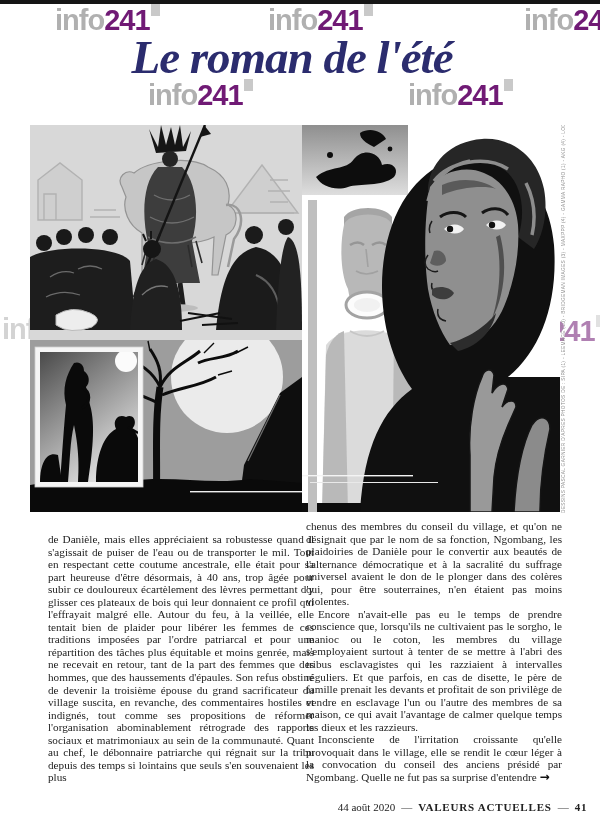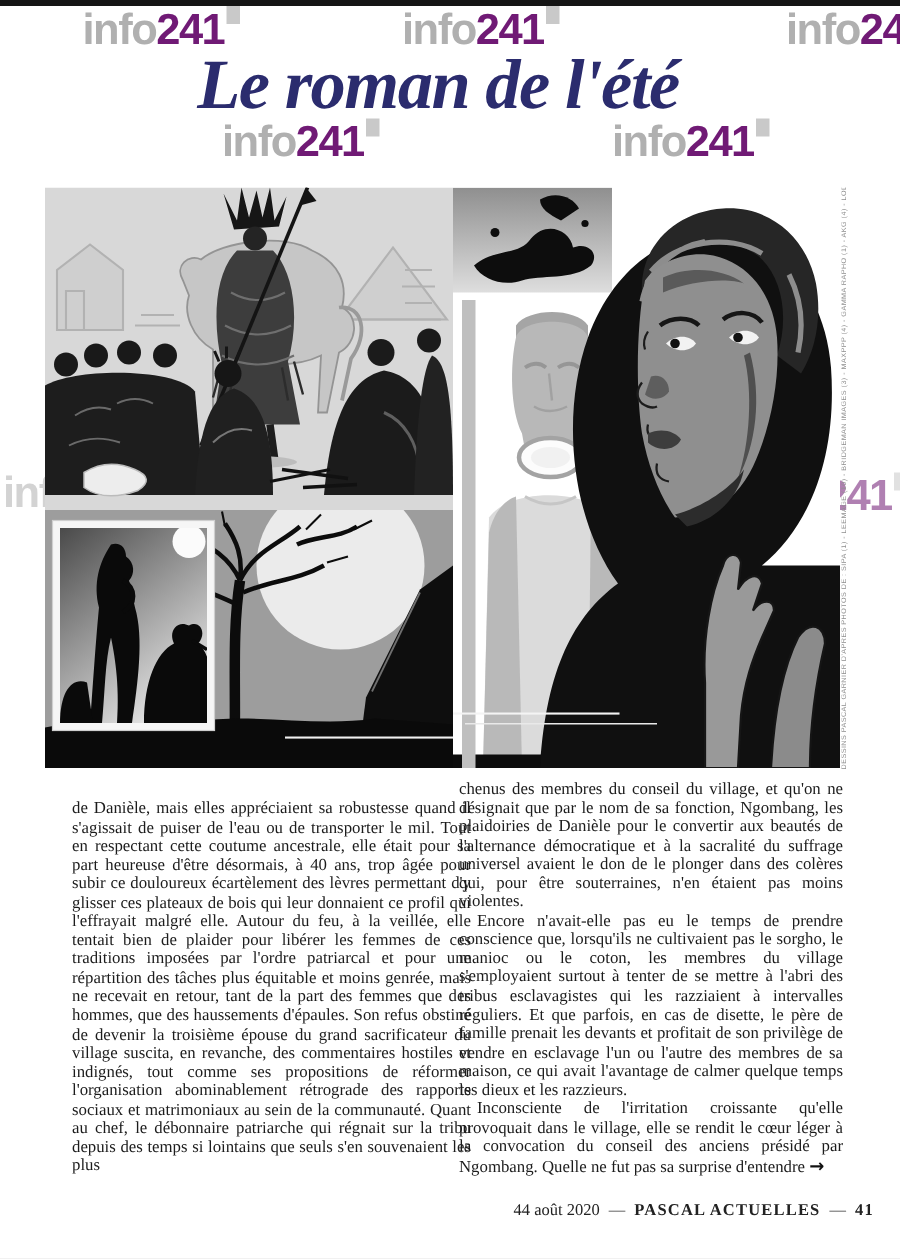--- a/index.html
+++ b/index.html
@@ -218,15 +218,15 @@
   <div class="col" id="col-left">
     <p>de Danièle, mais elles appréciaient sa robustesse quand il s'agissait de puiser de l'eau ou de transporter le mil. Tout en respectant cette coutume ancestrale, elle était pour sa part heureuse d'être désormais, à 40 ans, trop âgée pour subir ce douloureux écartèlement des lèvres permettant d'y glisser ces plateaux de bois qui leur donnaient ce profil qui l'effrayait malgré elle. Autour du feu, à la veillée, elle tentait bien de plaider pour libérer les femmes de ces traditions imposées par l'ordre patriarcal et pour une répartition des tâches plus équitable et moins genrée, mais ne recevait en retour, tant de la part des femmes que des hommes, que des haussements d'épaules. Son refus obstiné de devenir la troisième épouse du grand sacrificateur du village suscita, en revanche, des commentaires hostiles et indignés, tout comme ses propositions de réformer l'organisation abominablement rétrograde des rapports sociaux et matrimoniaux au sein de la communauté. Quant au chef, le débonnaire patriarche qui régnait sur la tribu depuis des temps si lointains que seuls s'en souvenaient les plus</p>
   </div>
   <div class="col" id="col-right">
     <p>chenus des membres du conseil du village, et qu'on ne désignait que par le nom de sa fonction, Ngombang, les plaidoiries de Danièle pour le convertir aux beautés de l'alternance démocratique et à la sacralité du suffrage universel avaient le don de le plonger dans des colères qui, pour être souterraines, n'en étaient pas moins violentes.</p>
     <p class="indent">Encore n'avait-elle pas eu le temps de prendre conscience que, lorsqu'ils ne cultivaient pas le sorgho, le manioc ou le coton, les membres du village s'employaient surtout à tenter de se mettre à l'abri des tribus esclavagistes qui les razziaient à intervalles réguliers. Et que parfois, en cas de disette, le père de famille prenait les devants et profitait de son privilège de vendre en esclavage l'un ou l'autre des membres de sa maison, ce qui avait l'avantage de calmer quelque temps les dieux et les razzieurs.</p>
     <p class="indent"><span>Inconsciente de l'irritation croissante qu'elle provoquait dans le village, elle se rendit le cœur léger à la convocation du conseil des anciens présidé par Ngombang. Quelle ne fut pas sa surprise d'entendre</span> <span id="arrow">→</span></p>
   </div>
 
   <div id="footer">
-    <span>44 août 2020</span><span class="dash">—</span><span class="bold">PASCAL ACTUELLES</span><span class="dash">—</span><span class="bold">41</span>
+    <span>44 août 2020</span><span class="dash">—</span><span class="bold">VALEURS ACTUELLES</span><span class="dash">—</span><span class="bold">41</span>
   </div>
 </div>
 
 </body></html>

